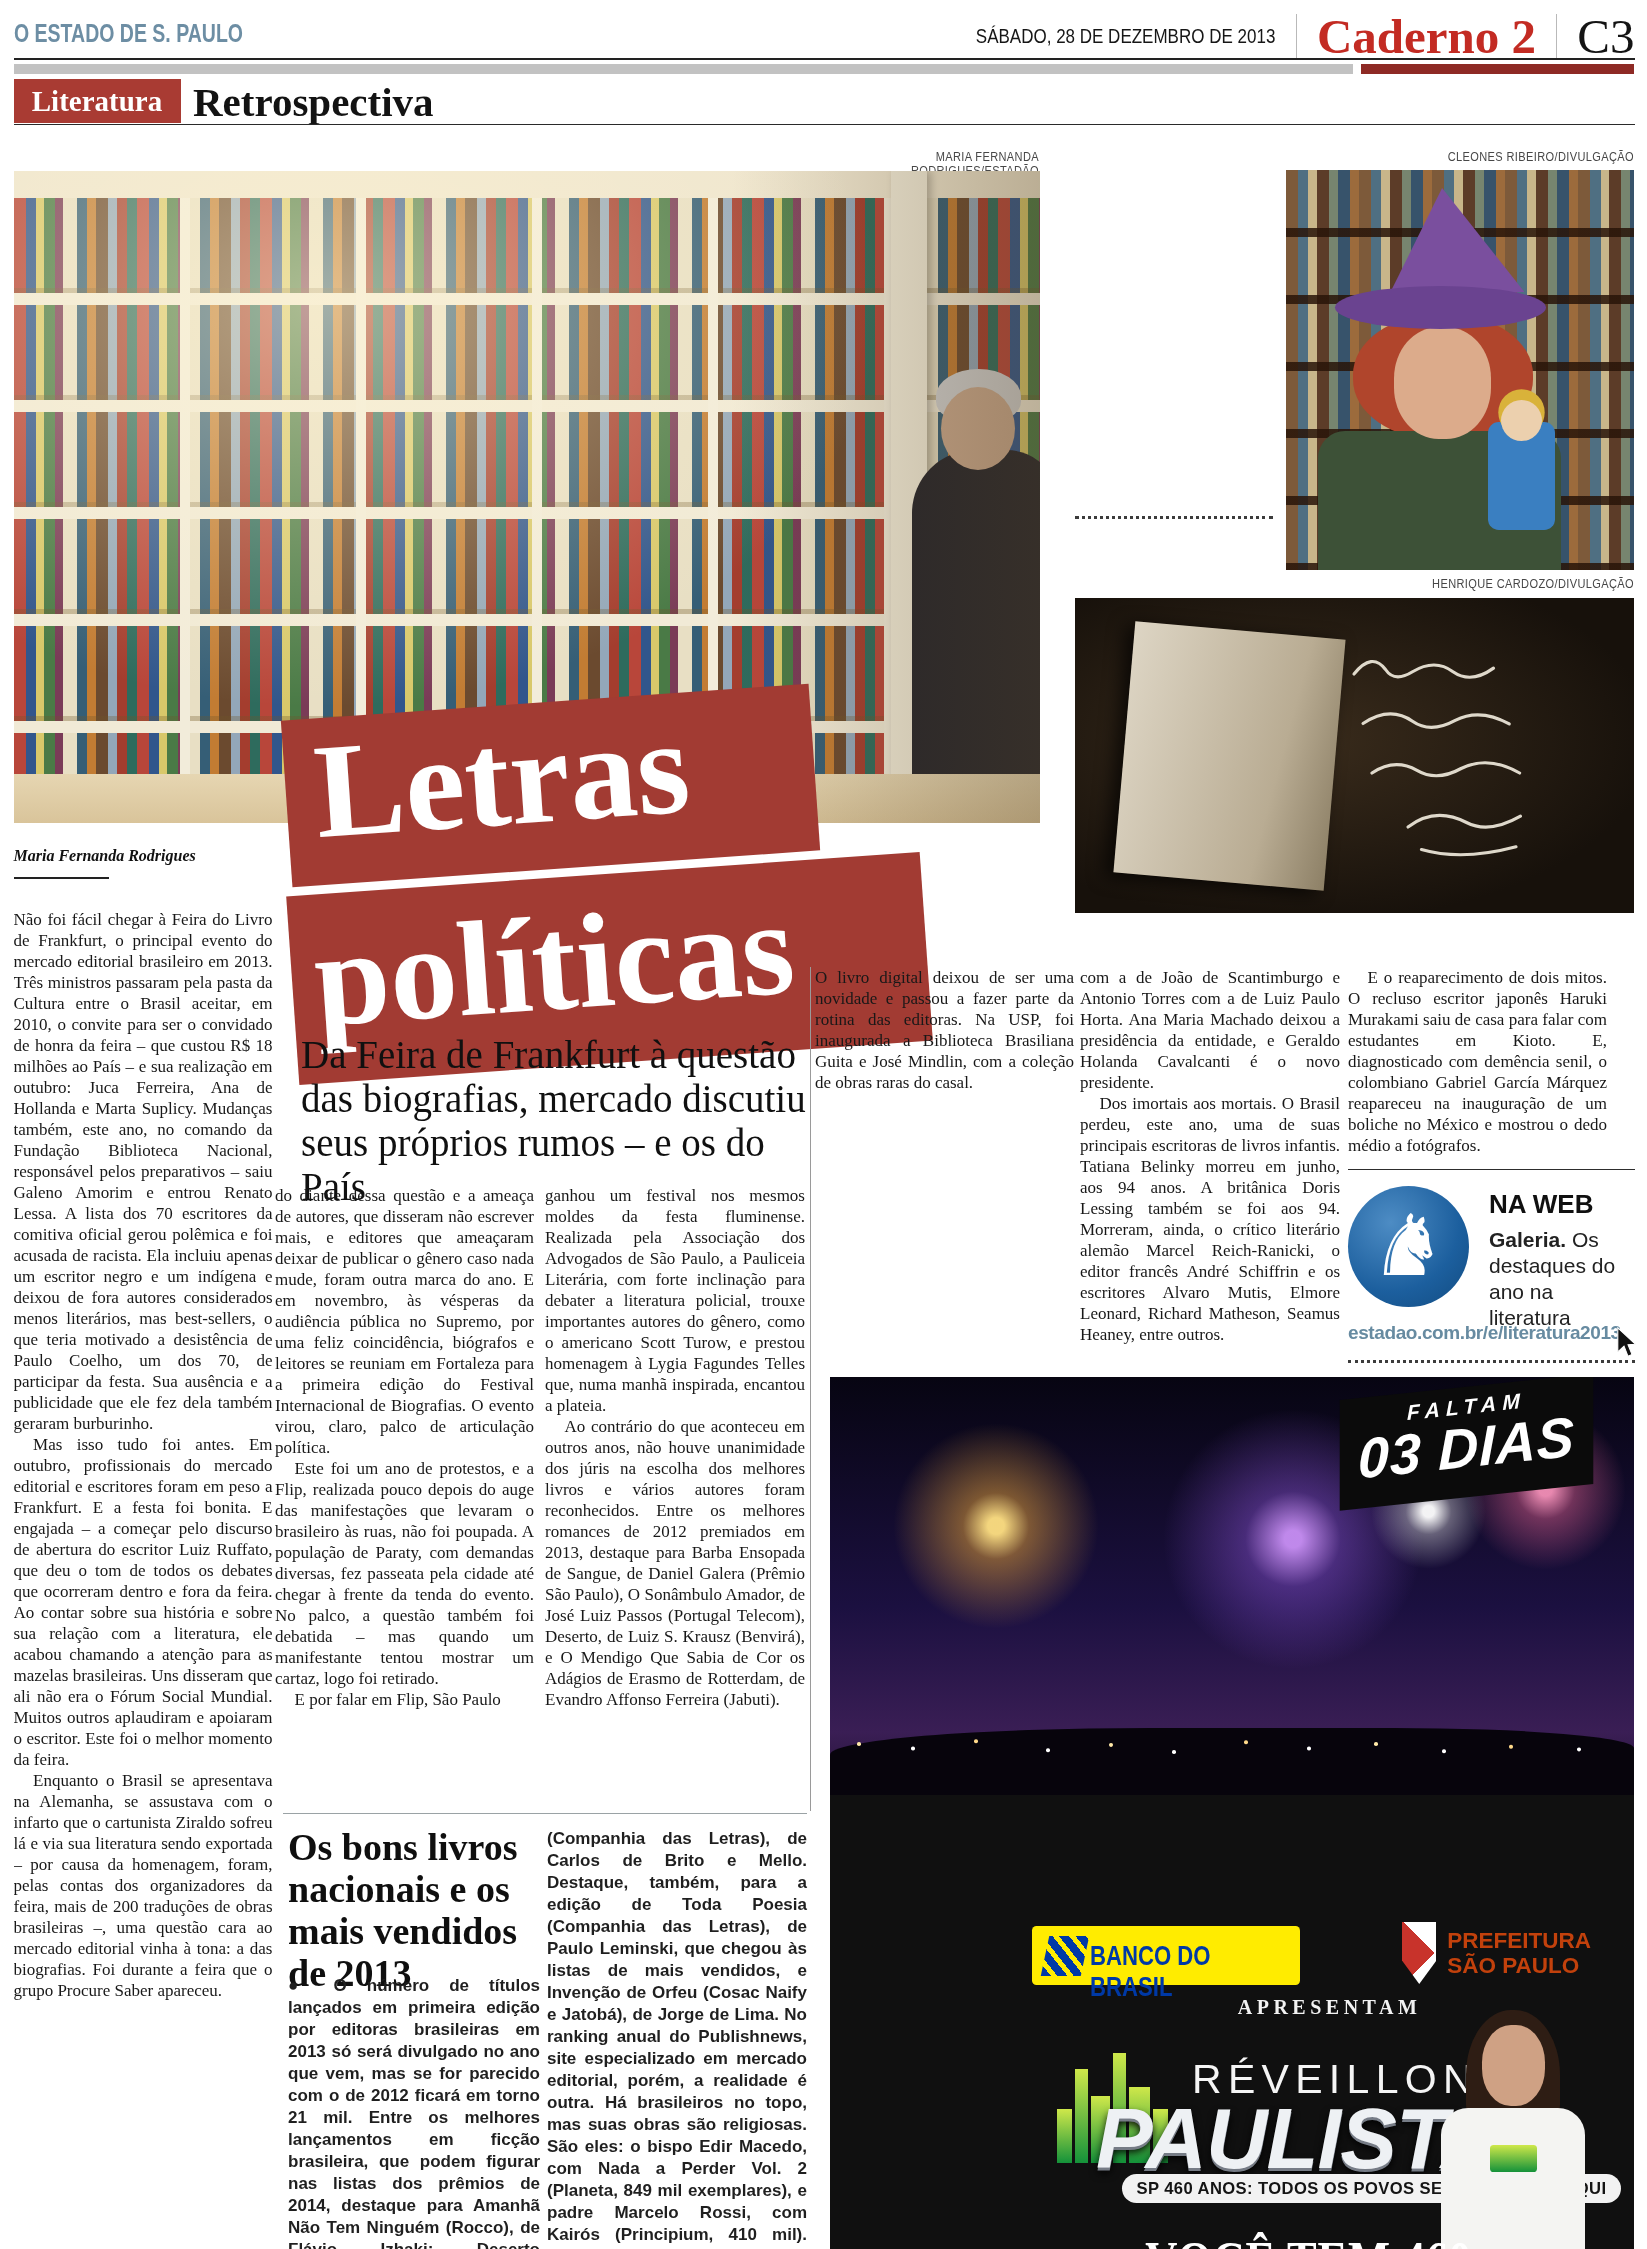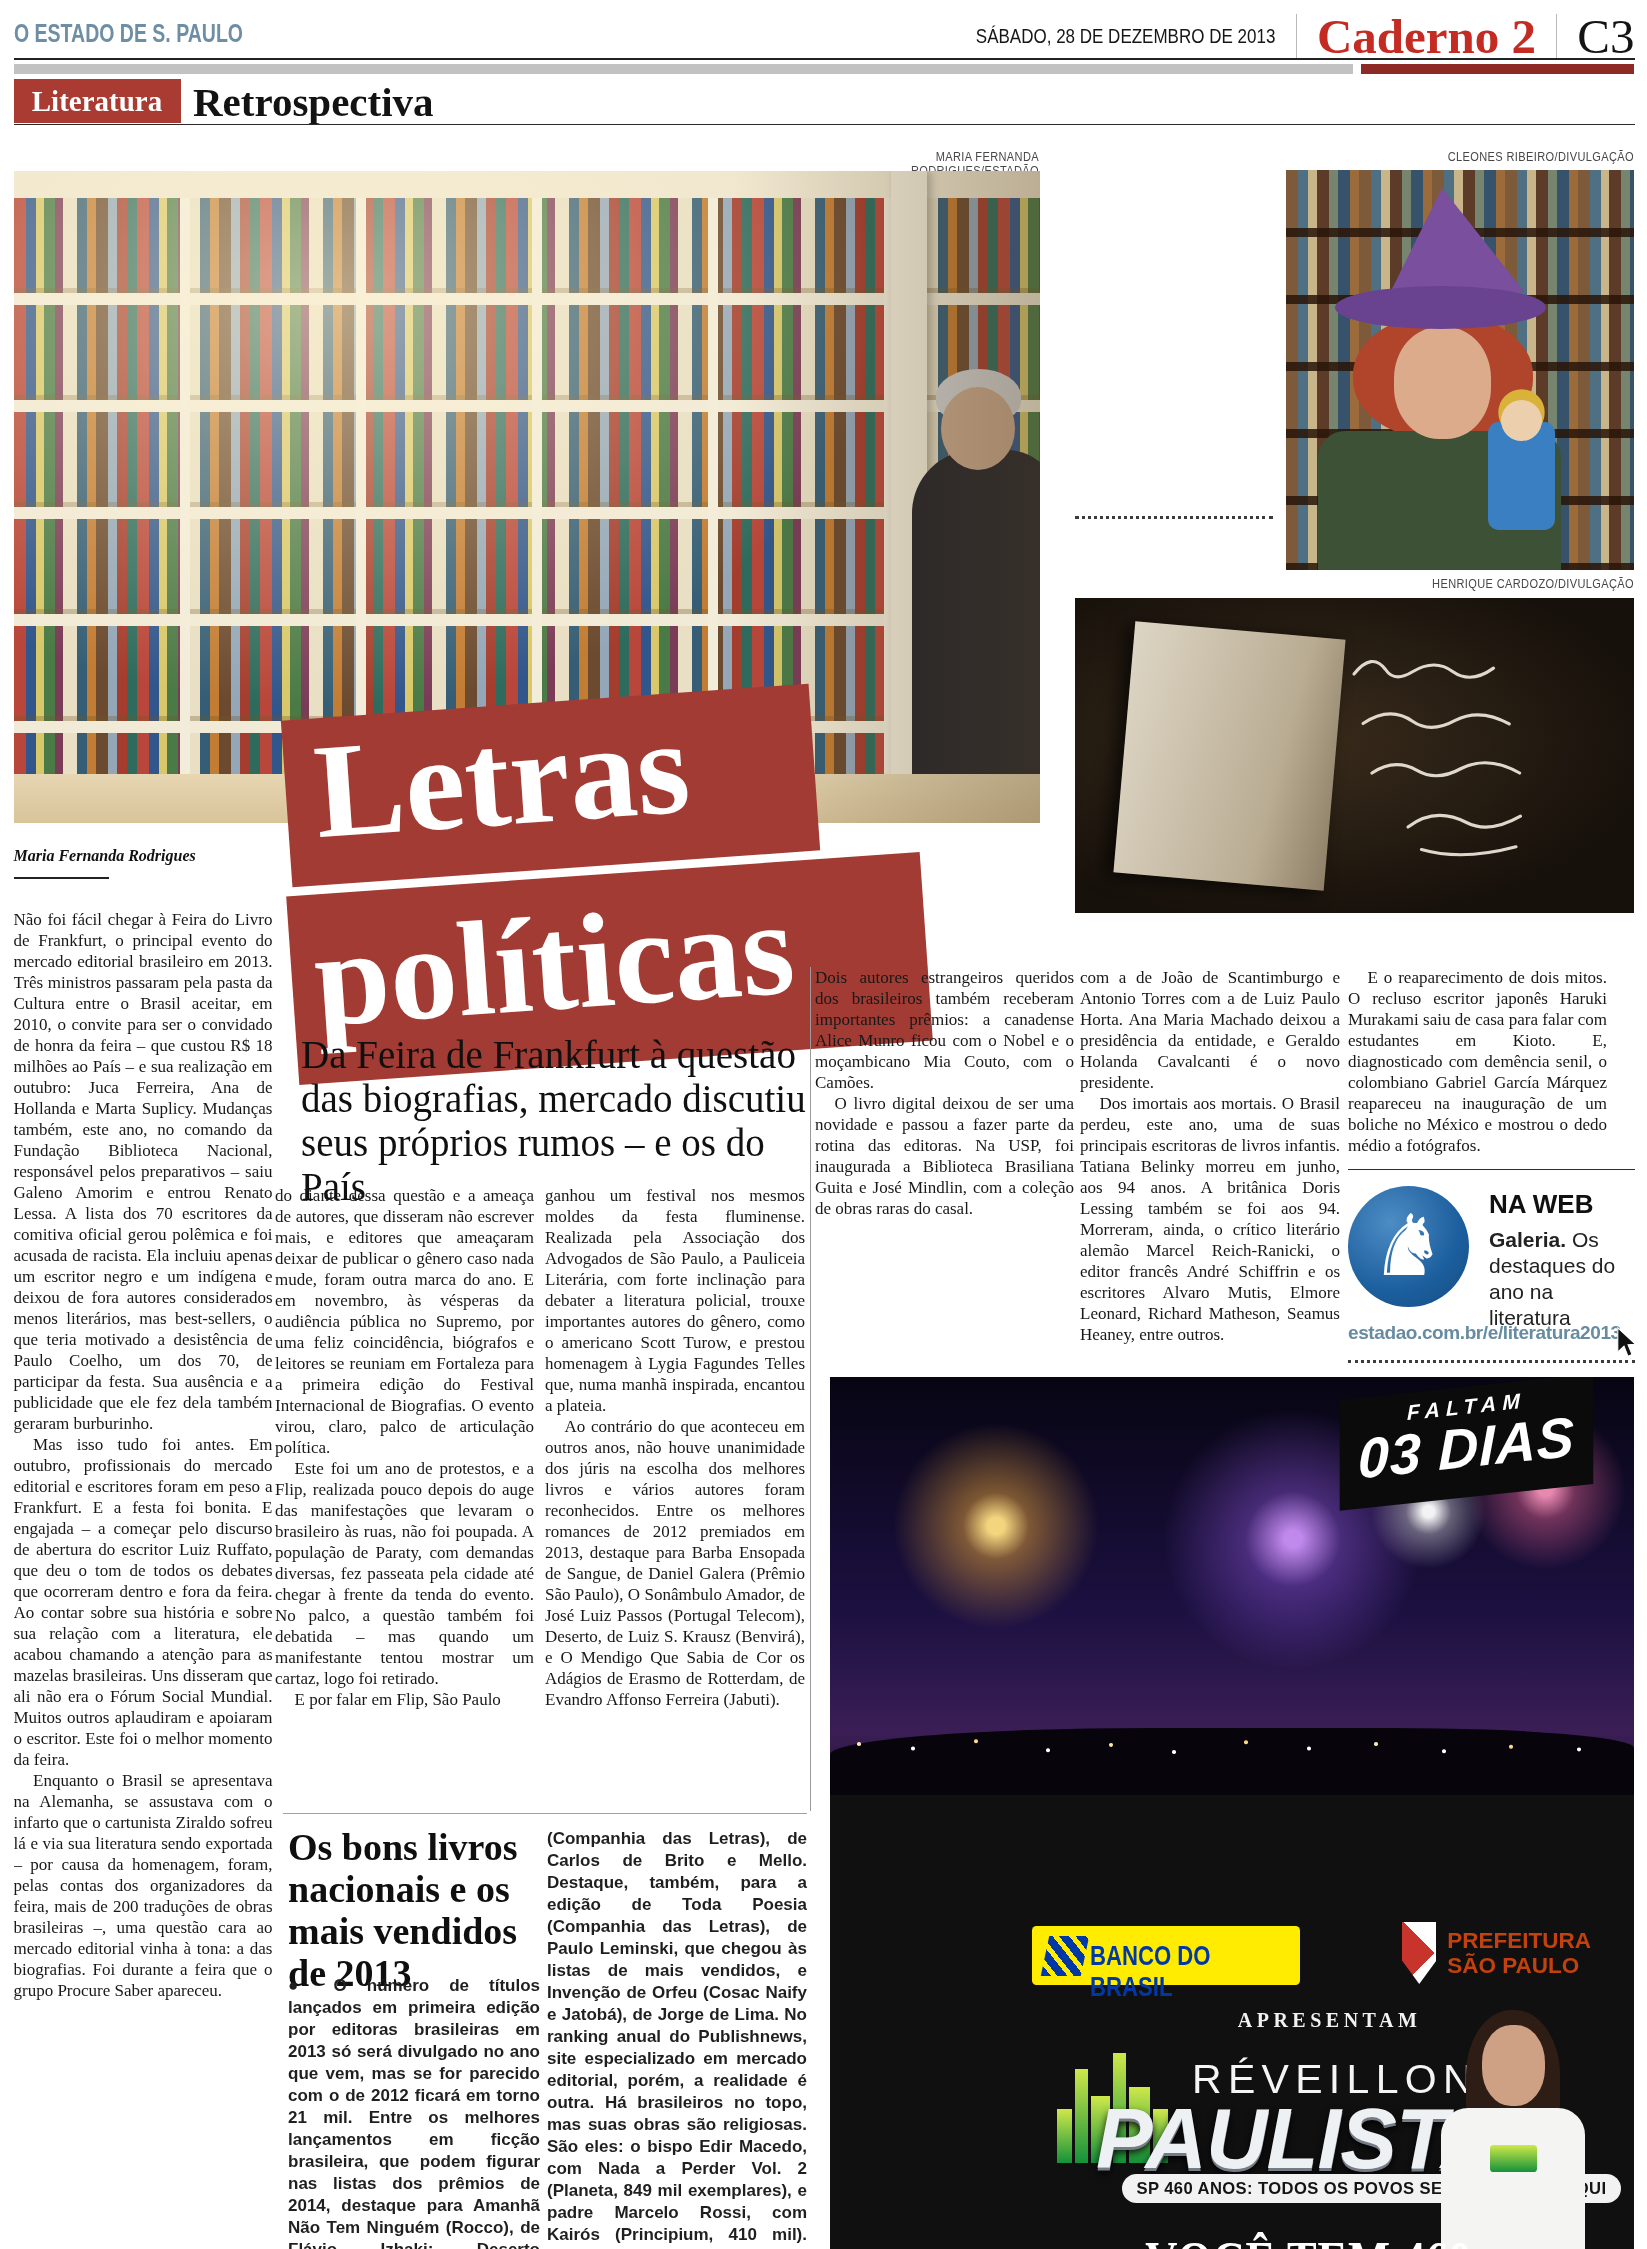--- a/index.html
+++ b/index.html
@@ -216,21 +216,20 @@
   <div class="col" style="left:275px;top:1185px;width:259px;height:623px;">
     <p>do diante dessa questão e a ameaça de autores, que disseram não escrever mais, e editores que ameaçaram deixar de publicar o gênero caso nada mude, foram outra marca do ano. E em novembro, às vésperas da audiência pública no Supremo, por uma feliz coincidência, biógrafos e leitores se reuniam em Fortaleza para a primeira edição do Festival Internacional de Biografias. O evento virou, claro, palco de articulação política.</p>
     <p>Este foi um ano de protestos, e a Flip, realizada pouco depois do auge das manifestações que levaram o brasileiro às ruas, não foi poupada. A população de Paraty, com demandas diversas, fez passeata pela cidade até chegar à frente da tenda do evento. No palco, a questão também foi debatida – mas quando um manifestante tentou mostrar um cartaz, logo foi retirado.</p>
     <p>E por falar em Flip, São Paulo</p>
   </div>
   <div class="col" style="left:545px;top:1185px;width:260px;height:623px;">
     <p>ganhou um festival nos mesmos moldes da festa fluminense. Realizada pela Associação dos Advogados de São Paulo, a Pauliceia Literária, com forte inclinação para debater a literatura policial, trouxe importantes autores do gênero, como o americano Scott Turow, e prestou homenagem à Lygia Fagundes Telles que, numa manhã inspirada, encantou a plateia.</p>
     <p>Ao contrário do que aconteceu em outros anos, não houve unanimidade dos júris na escolha dos melhores livros e vários autores foram reconhecidos. Entre os melhores romances de 2012 premiados em 2013, destaque para Barba Ensopada de Sangue, de Daniel Galera (Prêmio São Paulo), O Sonâmbulo Amador, de José Luiz Passos (Portugal Telecom), Deserto, de Luiz S. Krausz (Benvirá), e O Mendigo Que Sabia de Cor os Adágios de Erasmo de Rotterdam, de Evandro Affonso Ferreira (Jabuti).</p>
   </div>
   <div class="col" style="left:815px;top:967px;width:259px;height:407px;">
-    <p>Dois autores estrangeiros queridos dos brasileiros também receberam importantes prêmios: a canadense Alice Munro ficou com o Nobel e o moçambicano Mia Couto, com o Camões.</p>
     <p>O livro digital deixou de ser uma novidade e passou a fazer parte da rotina das editoras. Na USP, foi inaugurada a Biblioteca Brasiliana Guita e José Mindlin, com a coleção de obras raras do casal.</p>
   </div>
   <div class="col" style="left:1080px;top:967px;width:260px;height:407px;">
     <p>com a de João de Scantimburgo e Antonio Torres com a de Luiz Paulo Horta. Ana Maria Machado deixou a presidência da entidade, e Geraldo Holanda Cavalcanti é o novo presidente.</p>
     <p>Dos imortais aos mortais. O Brasil perdeu, este ano, uma de suas principais escritoras de livros infantis. Tatiana Belinky morreu em junho, aos 94 anos. A britânica Doris Lessing também se foi aos 94. Morreram, ainda, o crítico literário alemão Marcel Reich-Ranicki, o editor francês André Schiffrin e os escritores Alvaro Mutis, Elmore Leonard, Richard Matheson, Seamus Heaney, entre outros.</p>
   </div>
   <div class="col indent-first" style="left:1348px;top:967px;width:259px;height:202px;">
     <p>E o reaparecimento de dois mitos. O recluso escritor japonês Haruki Murakami saiu de casa para falar com estudantes em Kioto. E, diagnosticado com demência senil, o colombiano Gabriel García Márquez reapareceu na inauguração de um boliche no México e mostrou o dedo médio a fotógrafos.</p>
   </div>
   <div class="abs vrule"></div>
@@ -270,21 +269,21 @@
     <div class="adbody">
       <div class="bb-logo">
         <div class="bb-mark"></div>
         <div class="bb-txt">BANCO DO BRASIL</div>
       </div>
       <div class="pref">
         <div class="pref-crest"></div>
         <div class="pref-txt"><span>PREFEITURA</span><br>
         <span>SÃO PAULO</span></div>
       </div>
-      <div style="position:absolute;left:405px;top:214px;width:189px;text-align:center;font-family:'Liberation Serif',serif;font-weight:700;font-size:20px;letter-spacing:4.5px;color:#f2f2f2;">APRESENTAM</div>
+      <div style="position:absolute;left:405px;top:201px;width:189px;text-align:center;font-family:'Liberation Serif',serif;font-weight:700;font-size:20px;letter-spacing:4.5px;color:#f2f2f2;">APRESENTAM</div>
       <div class="skyline" style="top:256px;">
         <i style="width:15.3px;height:54px;"></i>
           <i style="width:13.5px;height:94px;"></i>
           <i style="width:19px;height:67px;"></i>
         <i style="width:13.5px;height:110px;"></i>
           <i style="width:21px;height:76px;"></i>
           <i style="width:15.3px;height:54px;"></i>
       </div>
       <div class="rev1" style="top:261px;">
         <span>RÉVEILLON</span>

